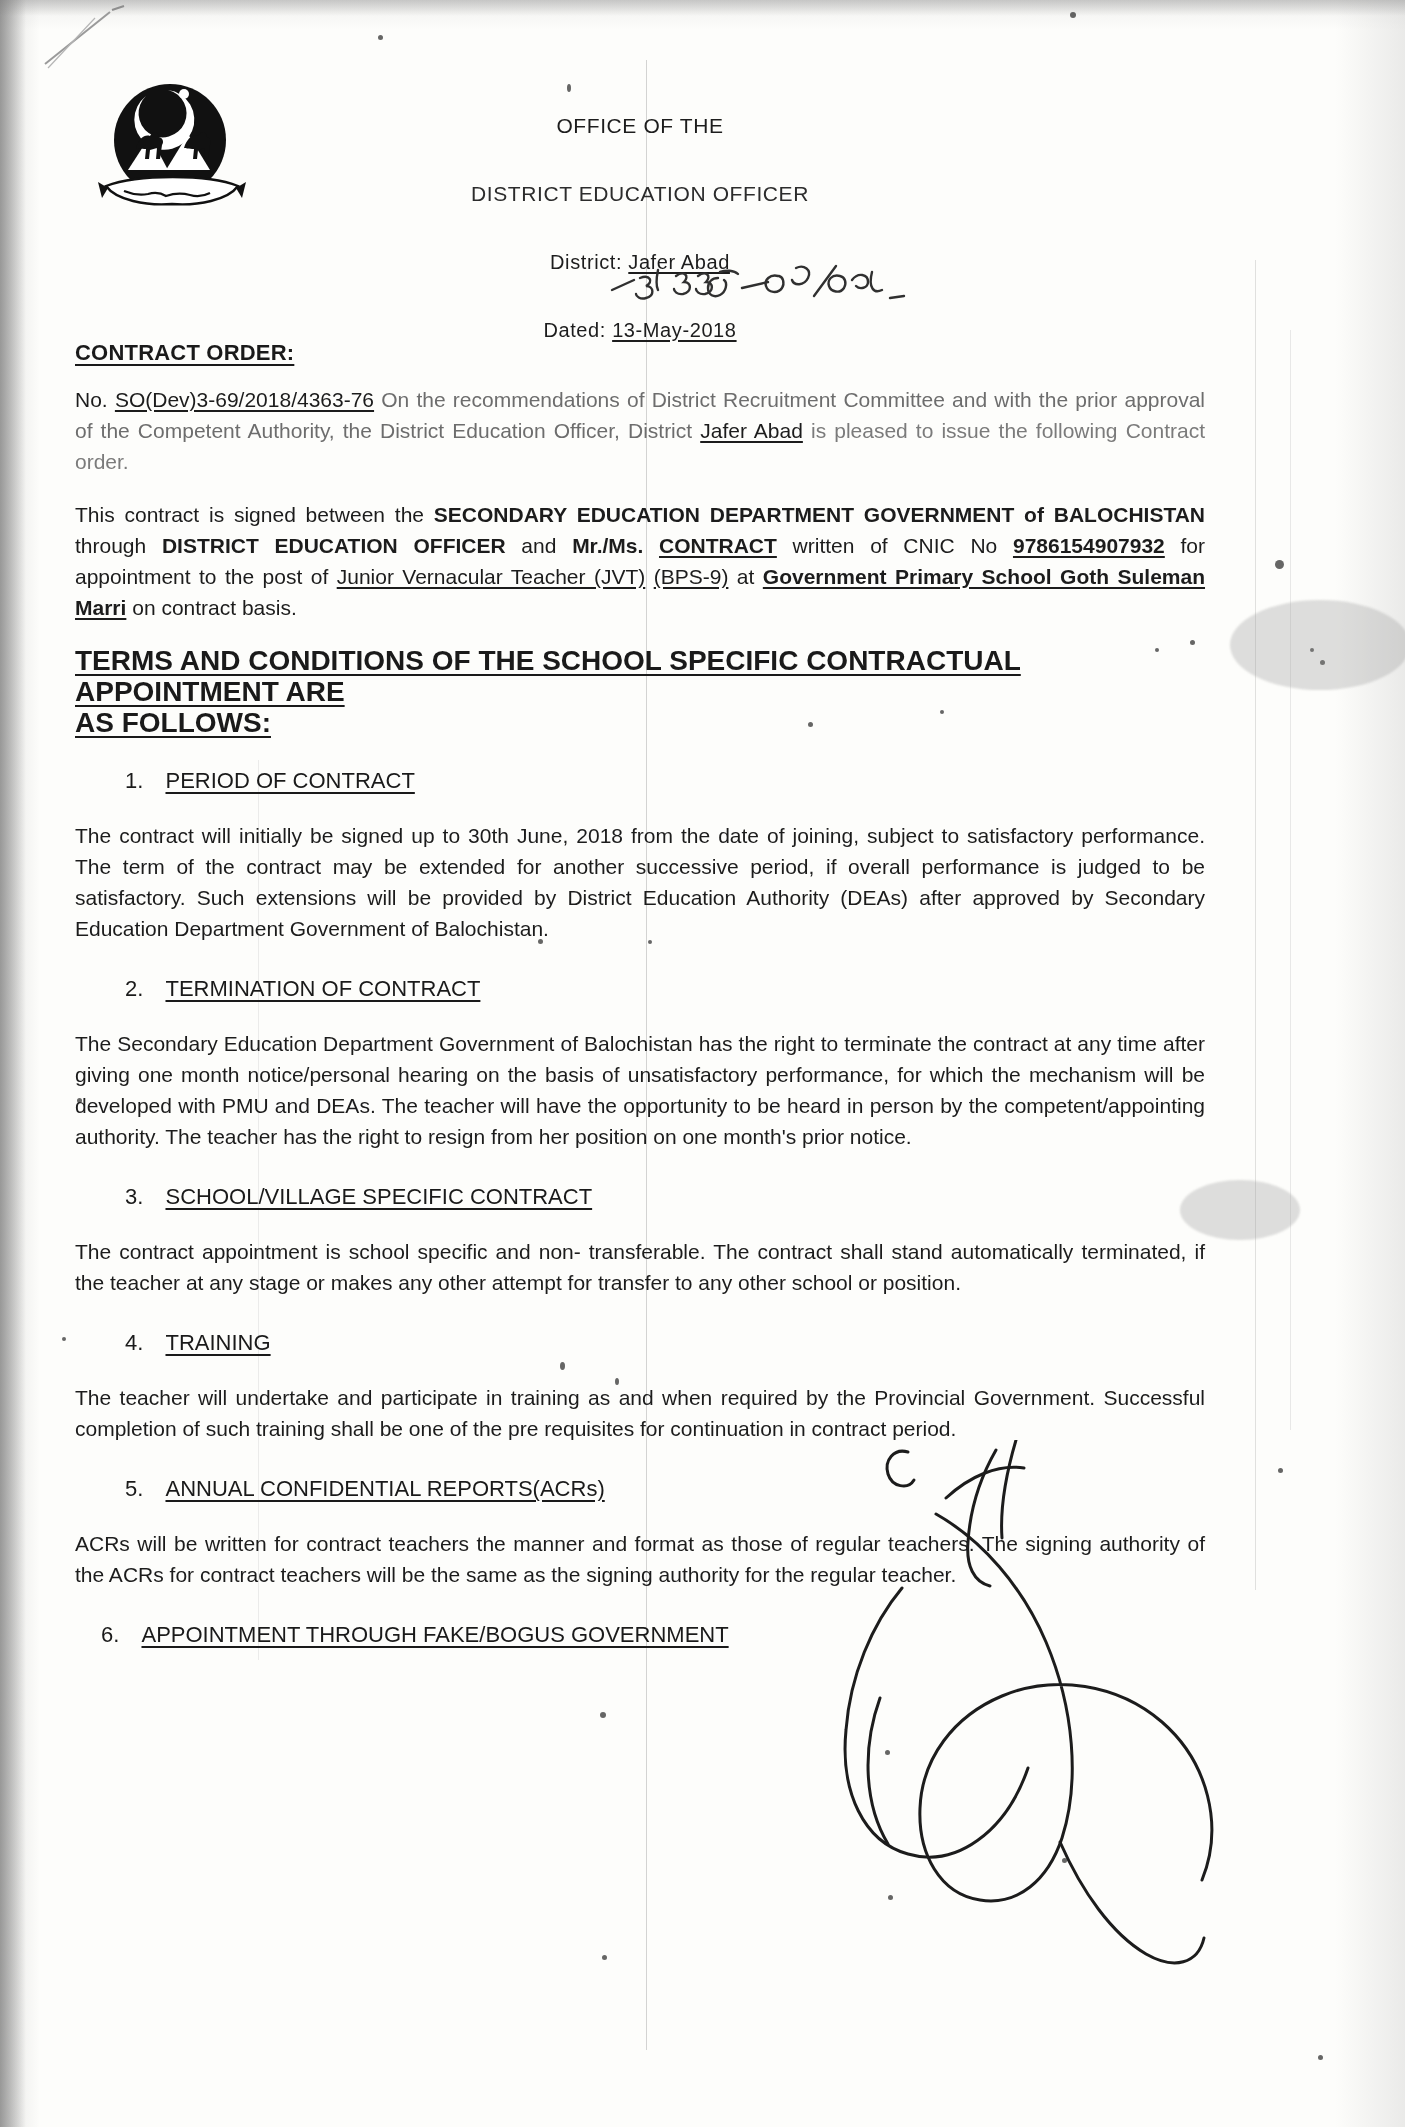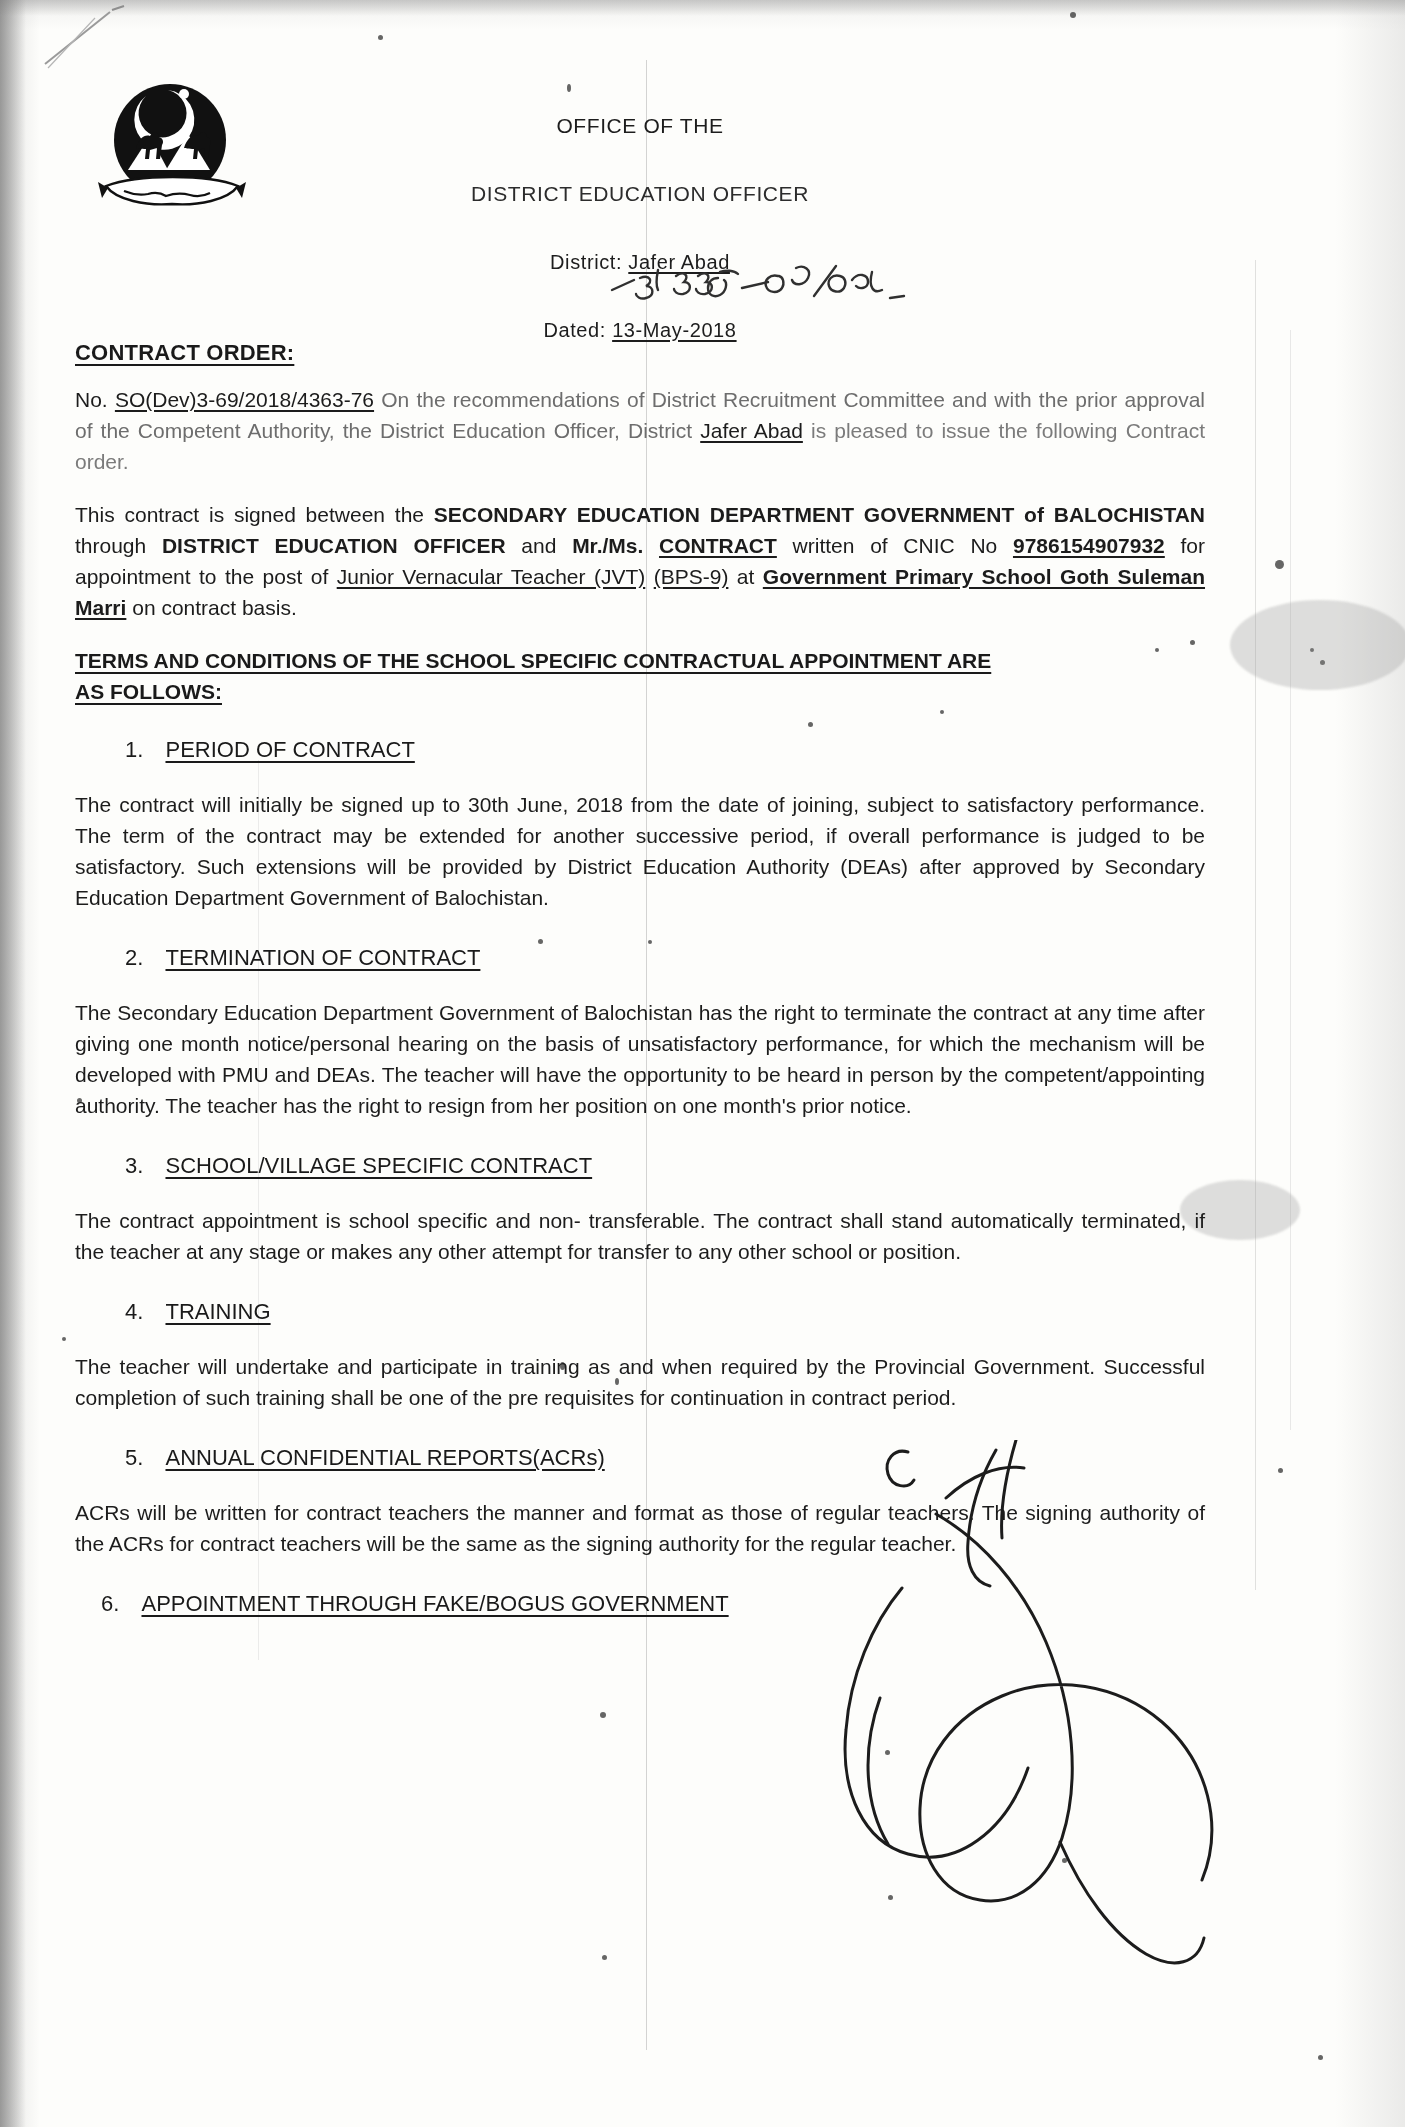--- a/index.html
+++ b/index.html
@@ -122,21 +122,21 @@
     text-align: justify;
     margin: 0 0 22px 0;
     color: #1c1c1c;
   }
   p.para b { font-weight: bold; }
   p.para .ul {
     text-decoration: underline;
     text-underline-offset: 3px;
   }
   .bigheading {
-    font-size: 21px;
+    font-size: 28px;
     font-weight: bold;
     text-decoration: underline;
     text-underline-offset: 4px;
     line-height: 31px;
     text-align: left;
     margin: 4px 0 30px 0;
   }
   .numbered {
     font-size: 22px;
     margin: 0 0 26px 0;

